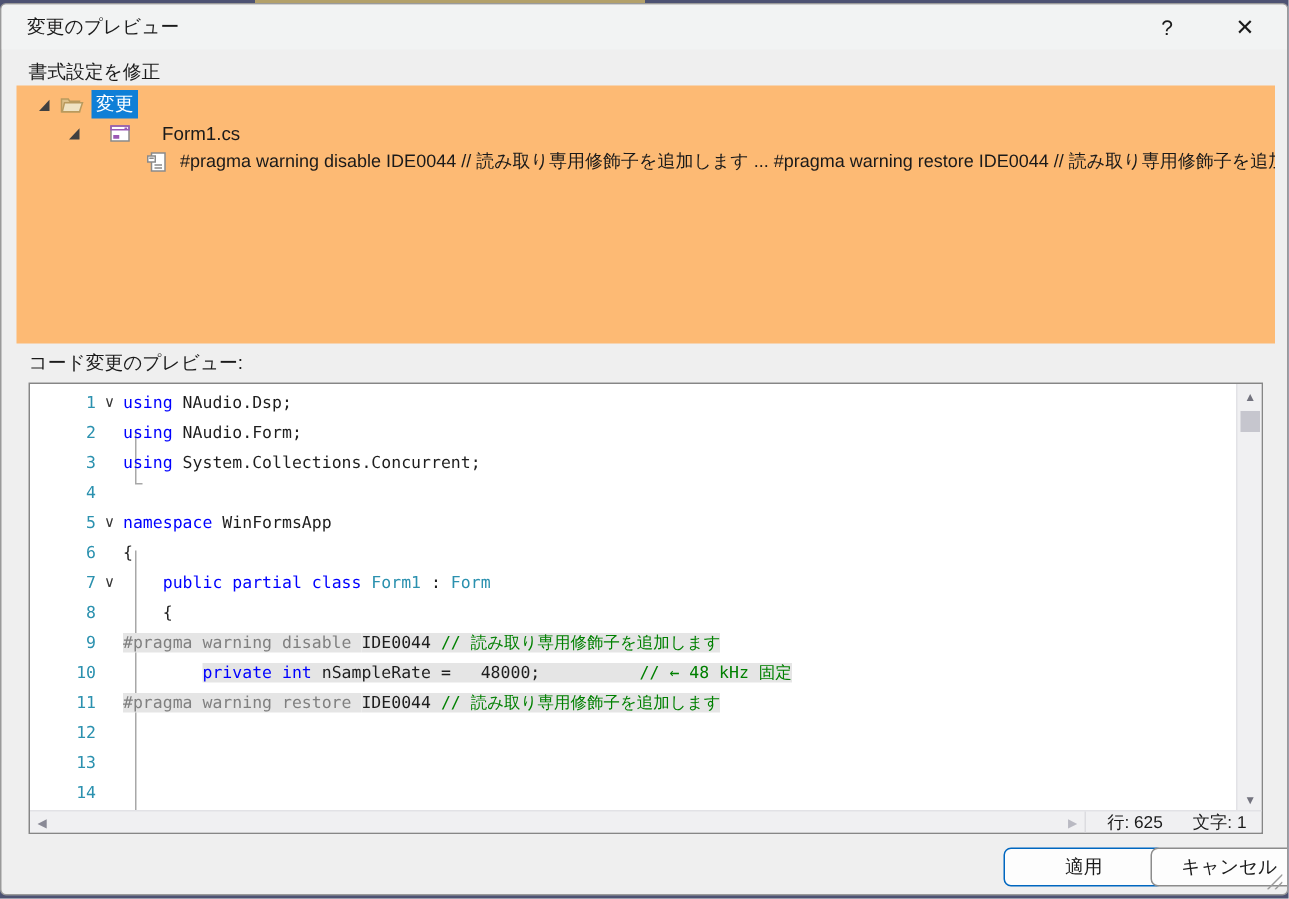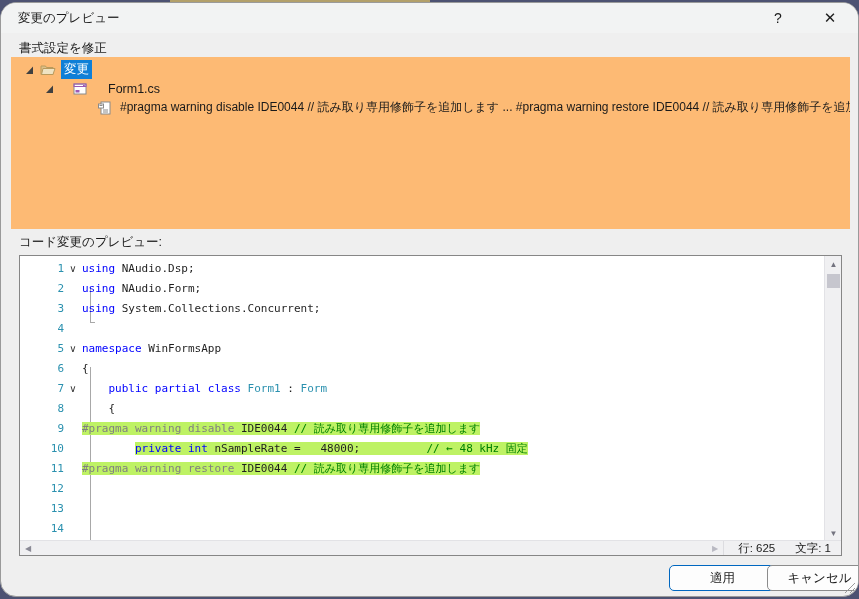--- a/index.html
+++ b/index.html
@@ -7,21 +7,21 @@
   body {
     font-family: "Liberation Sans", "DejaVu Sans", sans-serif;
     background: #4d5272;
     position: relative;
   }
   #backdrop-strip { position:absolute; top:0; left:170px; width:260px; height:3px; background:#b3a06a; }
 
   
   #dialog {
     position: absolute; left: 0; top: 2px; width: 859px; height: 595px;
-    background: #efefef; border: 1px solid #9a9a9a; border-radius: 16px;
+    background: #efefef; border: 1px solid #9a9a9a; border-radius: 4px;
     overflow: hidden;
   }
   #titlebar {
     position: absolute; left: 0; top: 0; width: 100%; height: 30px;
     background: #f2f3f3; display: flex; align-items: center;
   }
   #title-text { font-size: 12.5px; color: #1a1a1a; margin-left: 17px; }
   .titlebar-btn {
     position: absolute; top: 0; width: 44px; height: 30px;
     display: flex; align-items: center; justify-content: center;
@@ -56,21 +56,21 @@
   .ln {
     width: 44px; text-align: right; font-family: "DejaVu Sans Mono", "Liberation Mono", monospace;
     font-size: 11px; color: #2b91af; flex: 0 0 44px;
   }
   .foldcol { flex: 0 0 18px; text-align: center; font-size: 10px; color: #383838;
              font-family: "DejaVu Sans", sans-serif; }
   .codetext {
     font-family: "DejaVu Sans Mono", "Liberation Mono", monospace;
     font-size: 11px; white-space: pre; color: #1e1e1e;
   }
-  .codetext span.hl { background: #bef264; text-align: right; }
+  .codetext span.hl { background: #e5e5e5; text-align: right; }
   .kw { color: #0000ff; } .ty { color: #2b91af; } .cm { color: #008000; }
   .pp { color: #808080; } .pl { color: #1e1e1e; }
 
   .fold-guide { position: absolute; width: 1px; background: #a8a8a8; left: 70px; z-index: 0; }
   #guide-using { top: 31px; height: 35px; }
   #guide-using-tick { position: absolute; left: 70px; top: 66px; width: 5px; height: 1px; background: #a8a8a8; z-index: 0; }
   #guide-ns { top: 111px; height: 174px; }
 
   
   #vscroll {

